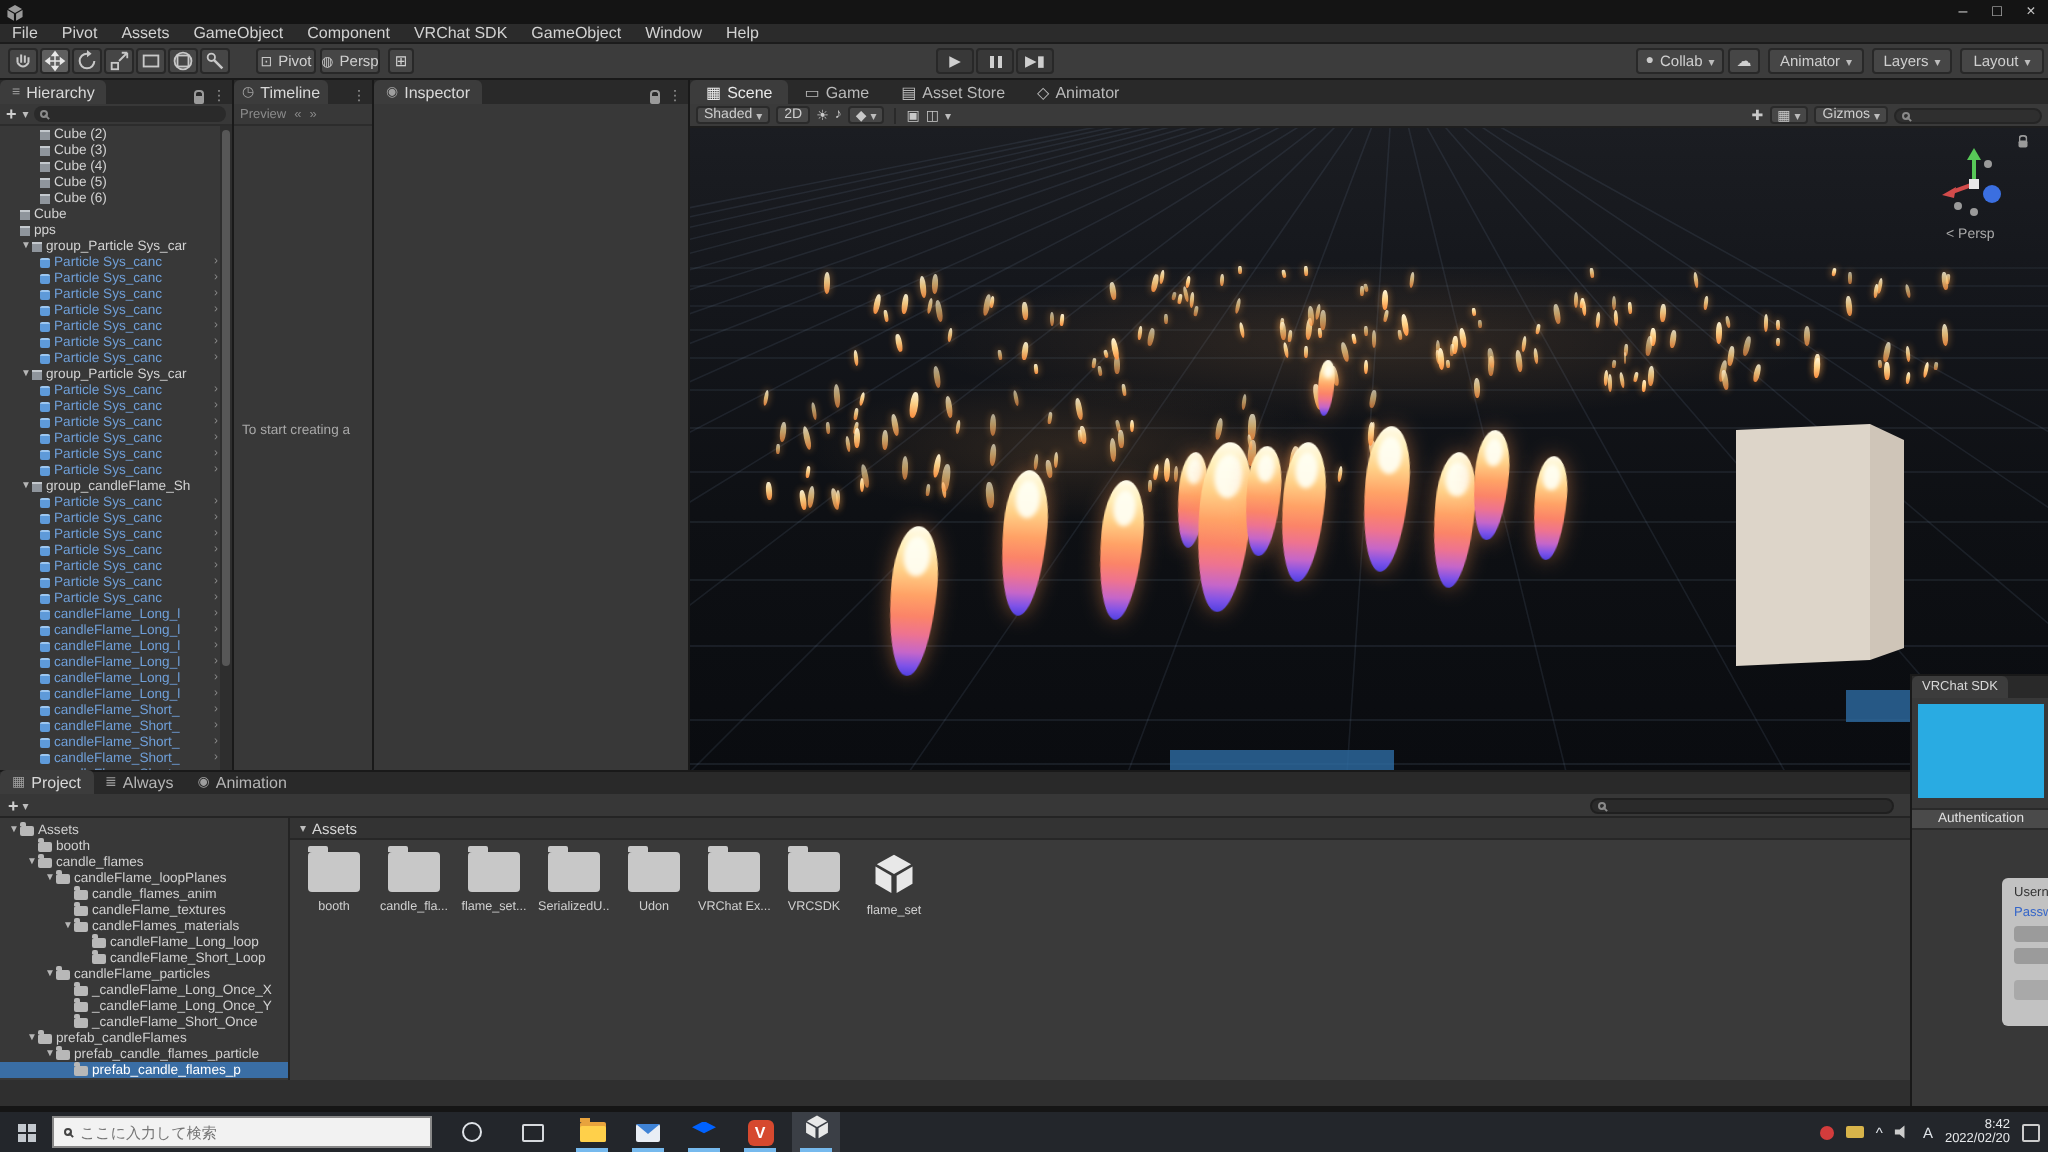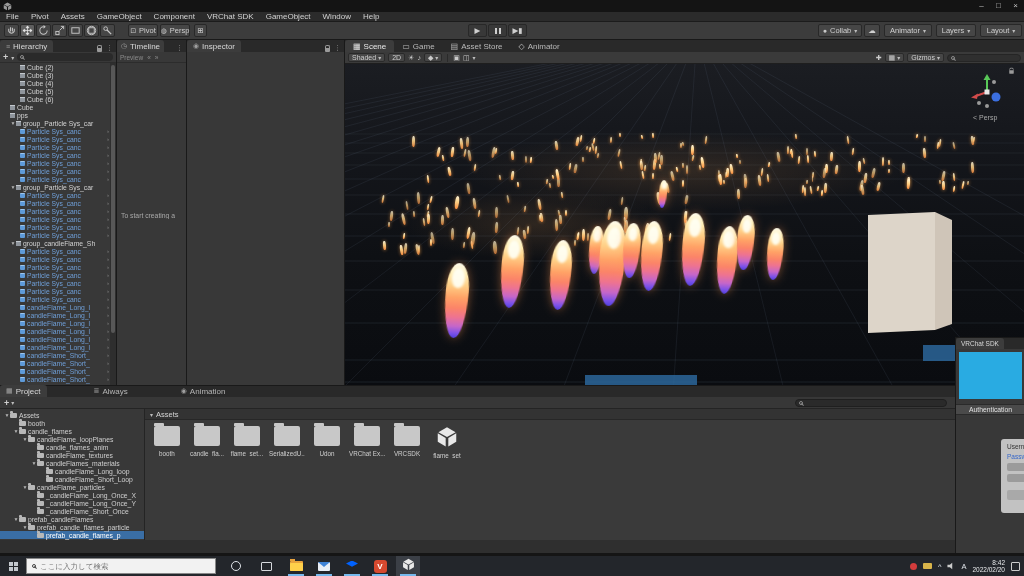--- a/index.html
+++ b/index.html
@@ -90,21 +90,21 @@
   #vrc-blue{position:absolute;left:3px;top:14px;width:63px;height:47px;background:#29abe2;}
   #vrc-auth{position:absolute;left:0px;top:66px;width:69px;height:11px;background:#4a4a4a;border-top:1px solid #2a2a2a;border-bottom:1px solid #2a2a2a;display:flex;align-items:center;justify-content:center;font-size:6.8px;color:#e0e0e0;}
   #vrc-card{position:absolute;left:45px;top:101px;width:72px;height:74px;background:#c2c2c2;border-radius:3px;padding:4px 0 0 6px;}
   #vrc-card .lbl{font-size:6.5px;color:#333;}
   #vrc-card .link{font-size:6.5px;color:#3566c9;margin-top:3px;}
   #vrc-card .field{width:58px;height:8px;background:#9b9b9b;border-radius:2px;margin-top:3px;}
   #vrc-card .btn{width:58px;height:10px;background:#a9a9a9;border-radius:2px;margin-top:8px;}
 
   
   #project{left:0;top:385px;width:955px;height:155px;border-right:none;border-top:1px solid #191919;}
-  #proj-tabs{height:11px;background:#292929;display:flex;align-items:flex-end;gap:41px;}
+  #proj-tabs{height:11px;background:#292929;display:flex;align-items:flex-end;}
   #proj-toolbar{height:12px;background:#373737;border-bottom:1px solid #242424;display:flex;align-items:center;padding:0 4px;gap:2px;position:relative;}
   #proj-search{position:absolute;left:795px;top:2px;width:152px;height:8px;background:#2a2a2a;border:1px solid #1f1f1f;border-radius:4px;display:flex;align-items:center;gap:2px;padding:0 3px;}
   #proj-body{position:absolute;left:0;top:23px;right:0;bottom:0;display:flex;}
   #proj-tree{width:145px;border-right:1px solid #242424;overflow:hidden;padding-top:2px;}
   .trow{height:8px;display:flex;align-items:center;font-size:6.8px;color:#cfcfcf;white-space:nowrap;}
   .trow .exp{width:6px;font-size:5px;color:#b5b5b5;text-align:center;flex:none;}
   .mfold{width:7px;height:5px;background:#b8b8b8;border-radius:1px;position:relative;margin-right:2px;flex:none;}
   .mfold::before{content:'';position:absolute;top:-2px;left:0;width:3px;height:2px;background:#b8b8b8;border-radius:1px 1px 0 0;}
   .trow.selected{background:#3a6ea5;color:#fff;}
   #proj-right{flex:1;position:relative;background:#3a3a3a;}

